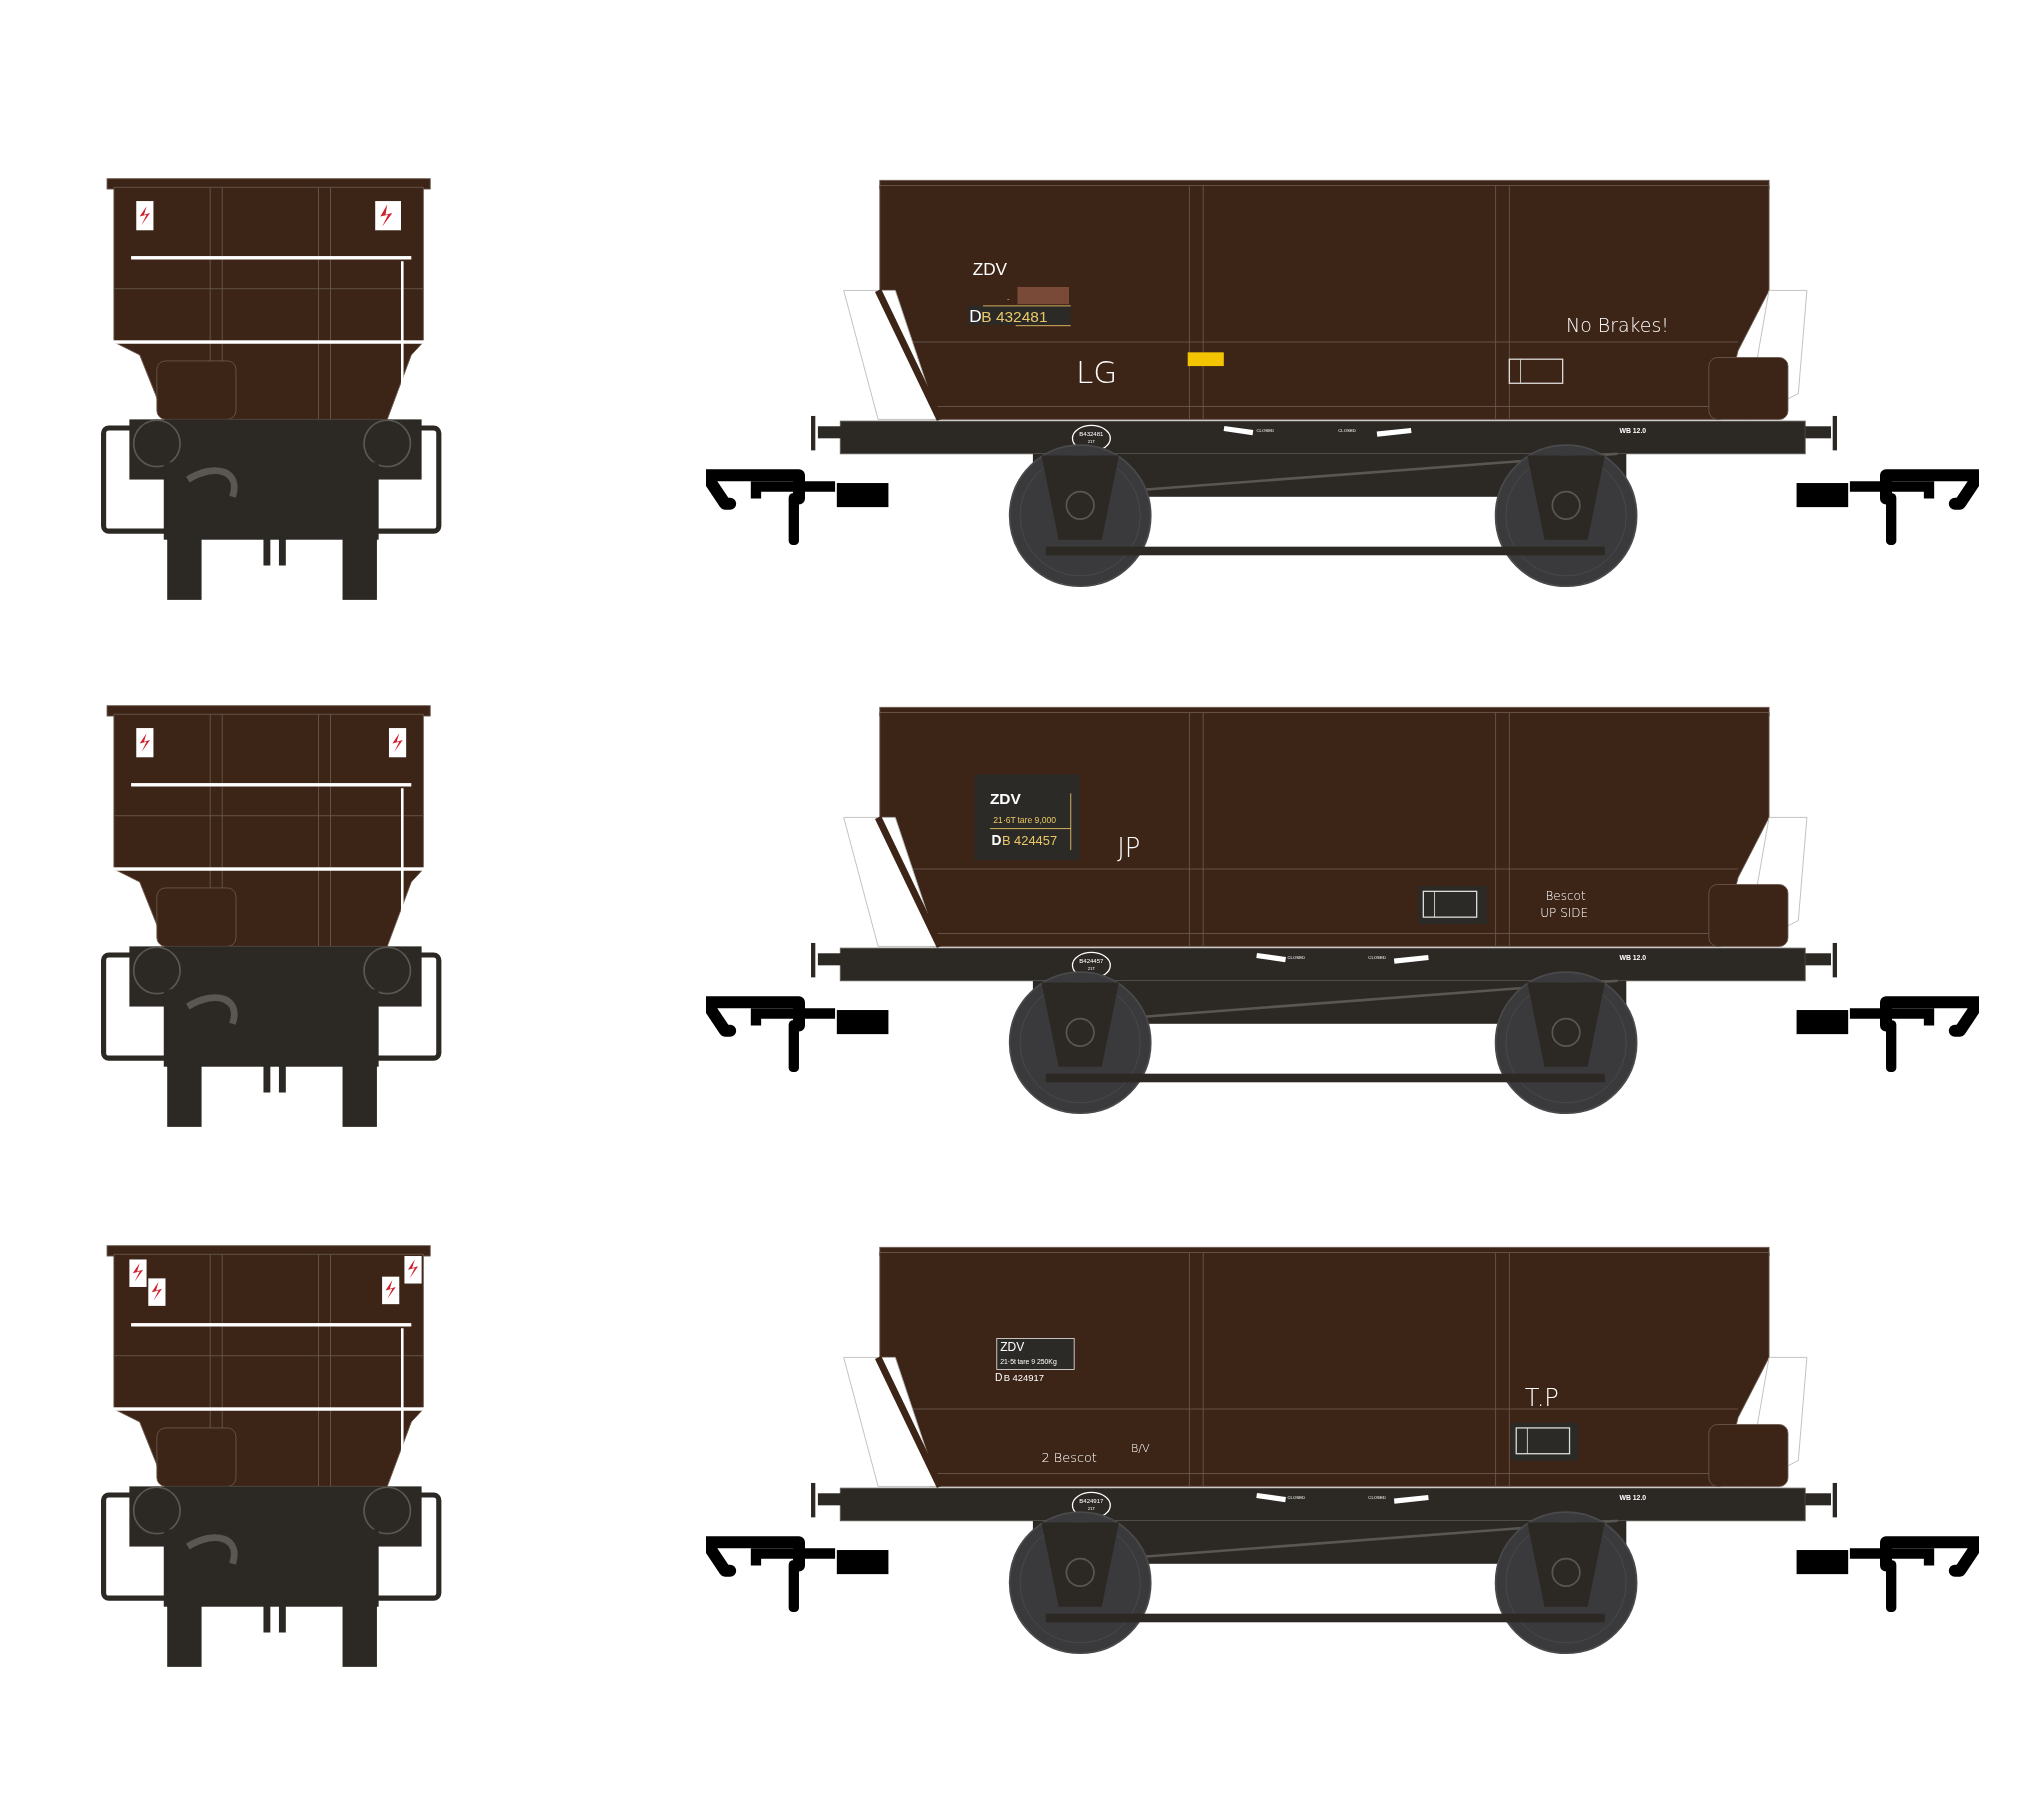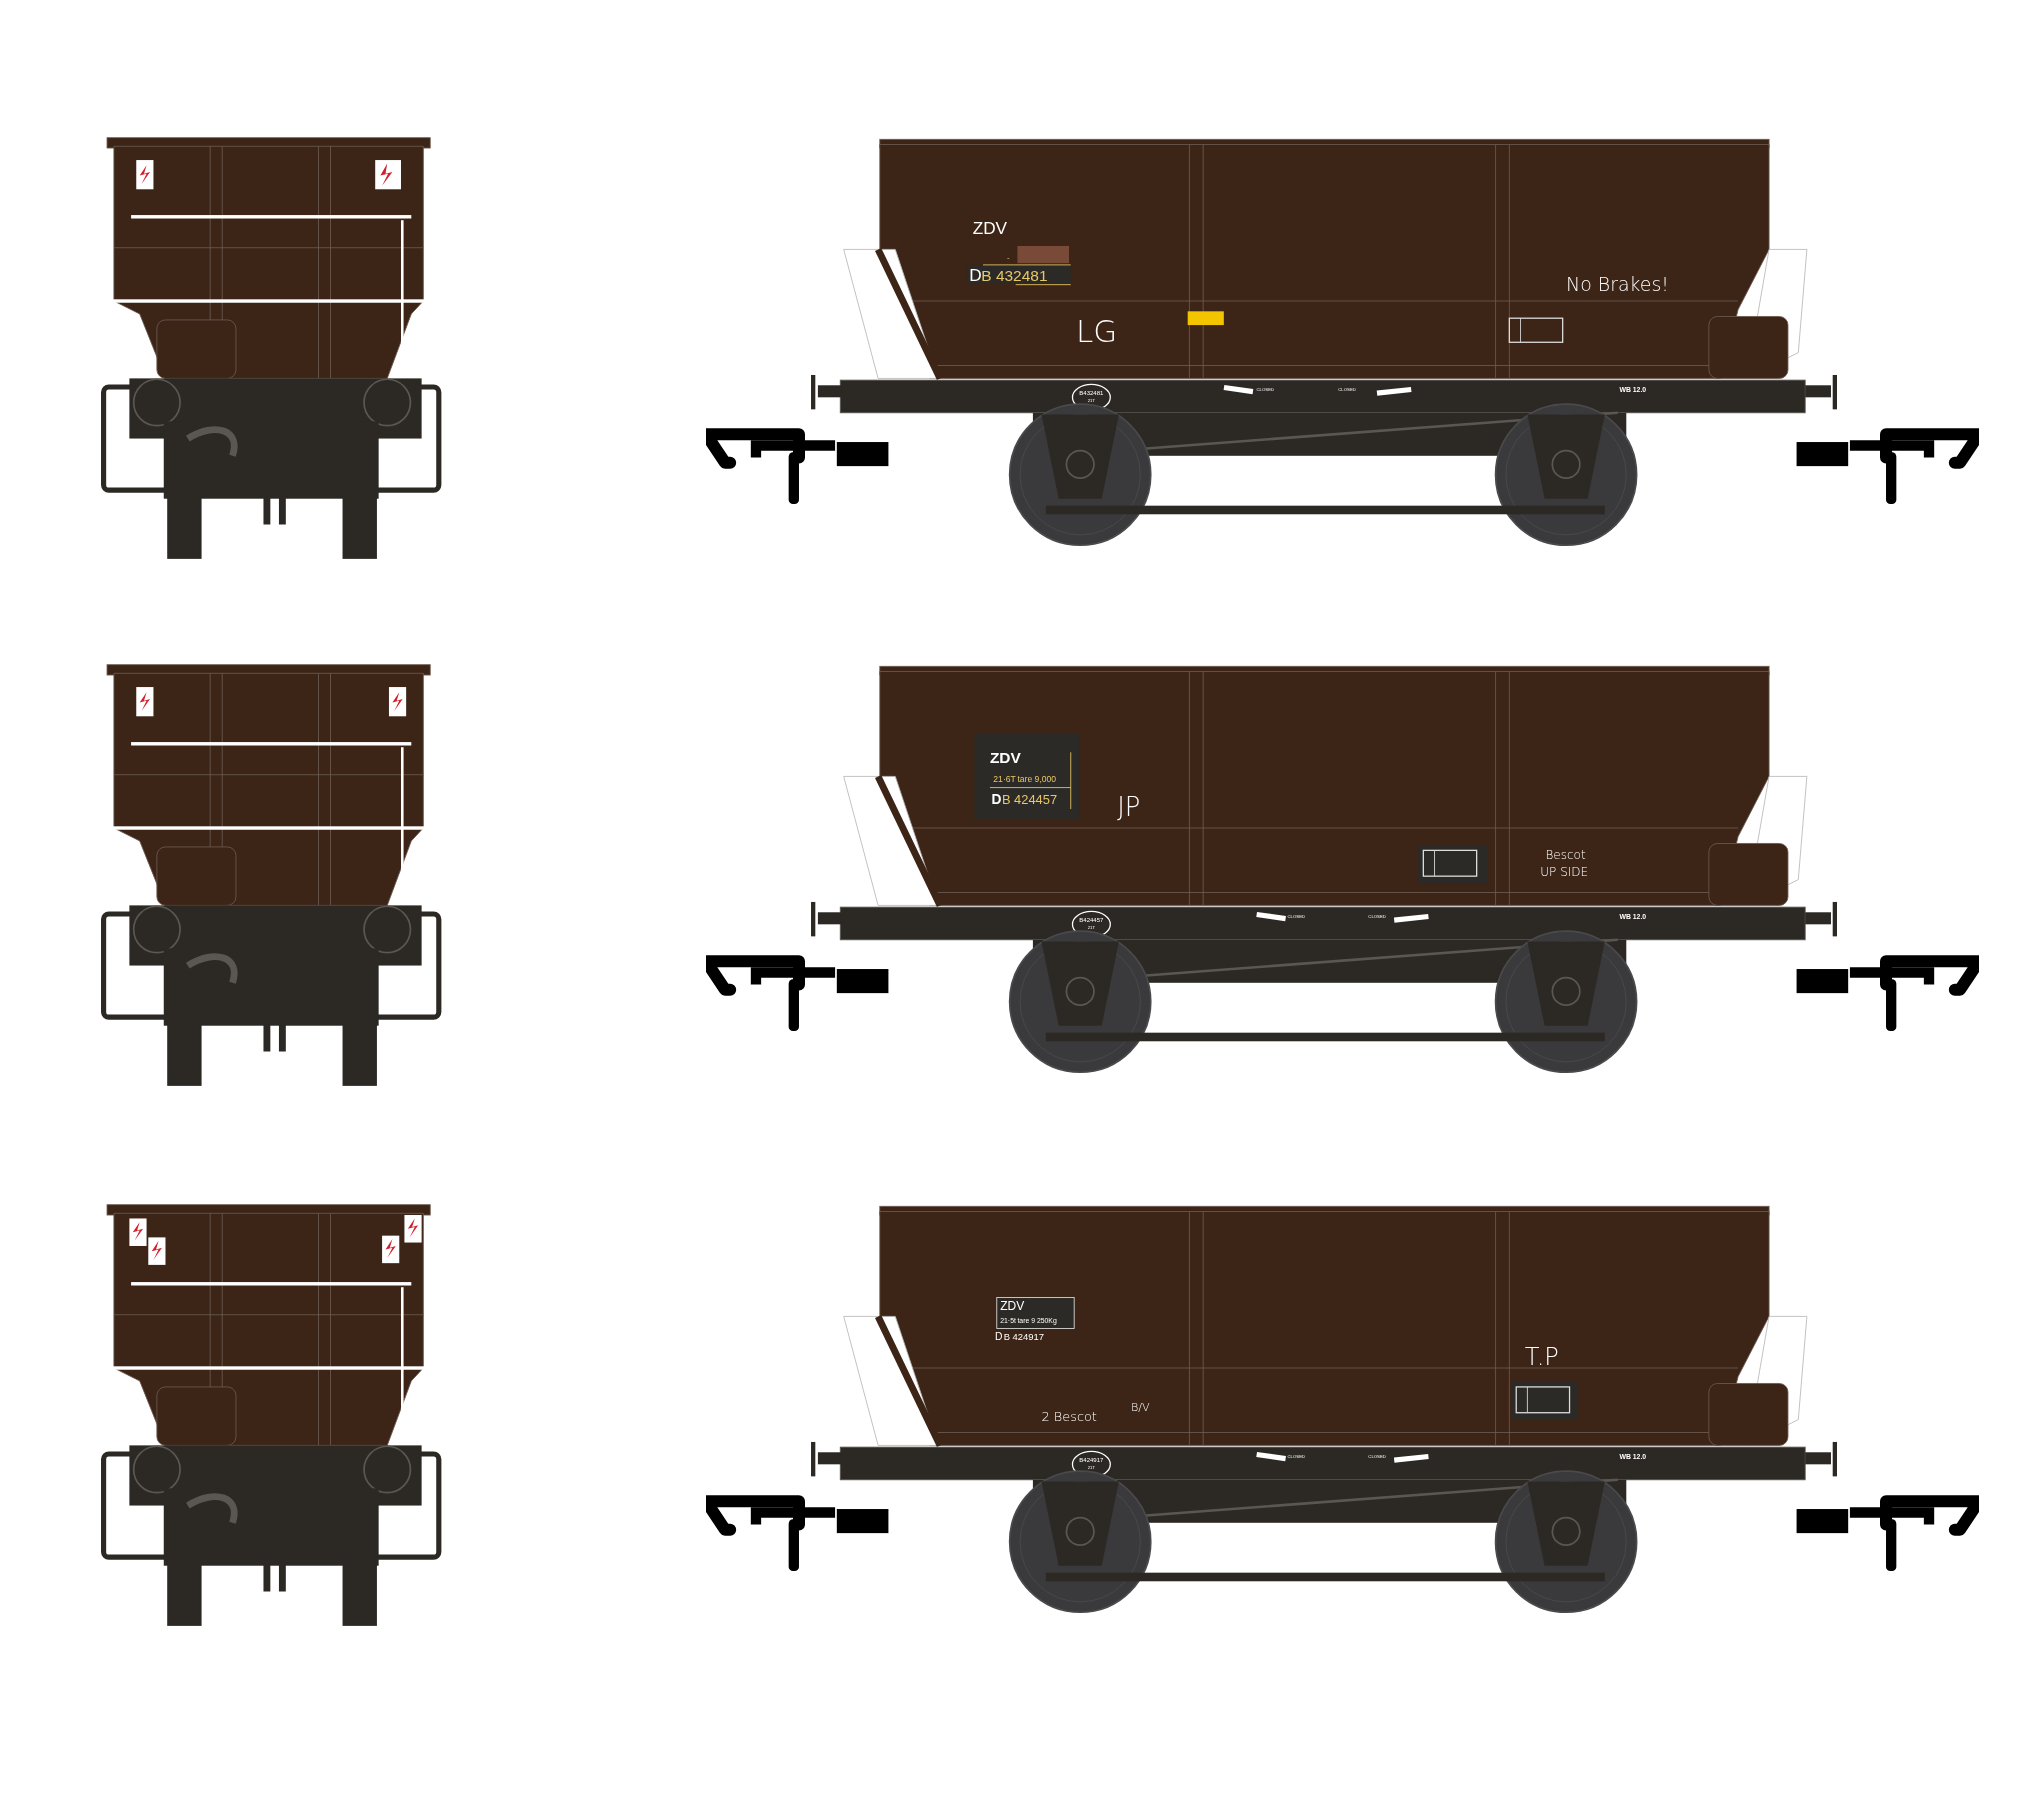--- a/index.html
+++ b/index.html
@@ -1,17 +1,17 @@
 <!DOCTYPE html>
 <html style="font-size:13.8px"><head>
 <meta charset="utf-8">
 <style>
   html,body{margin:0;padding:0;background:#ffffff;}
   body{width:2040px;height:1805px;position:relative;overflow:hidden;font-family:"Liberation Sans",sans-serif;}
-  .row{position:absolute;left:0;width:1660px;}
+  .row{position:absolute;left:0;width:1660px;margin-top:41px;}
   .endview{position:absolute;}
   .sideview{position:absolute;}
   svg text{font-family:"Liberation Sans",sans-serif;}
   .hand{font-family:"DejaVu Sans",sans-serif;}
 </style>
 </head>
 <body>
 
 <div class="row" style="top:0;height:585px;">
 

